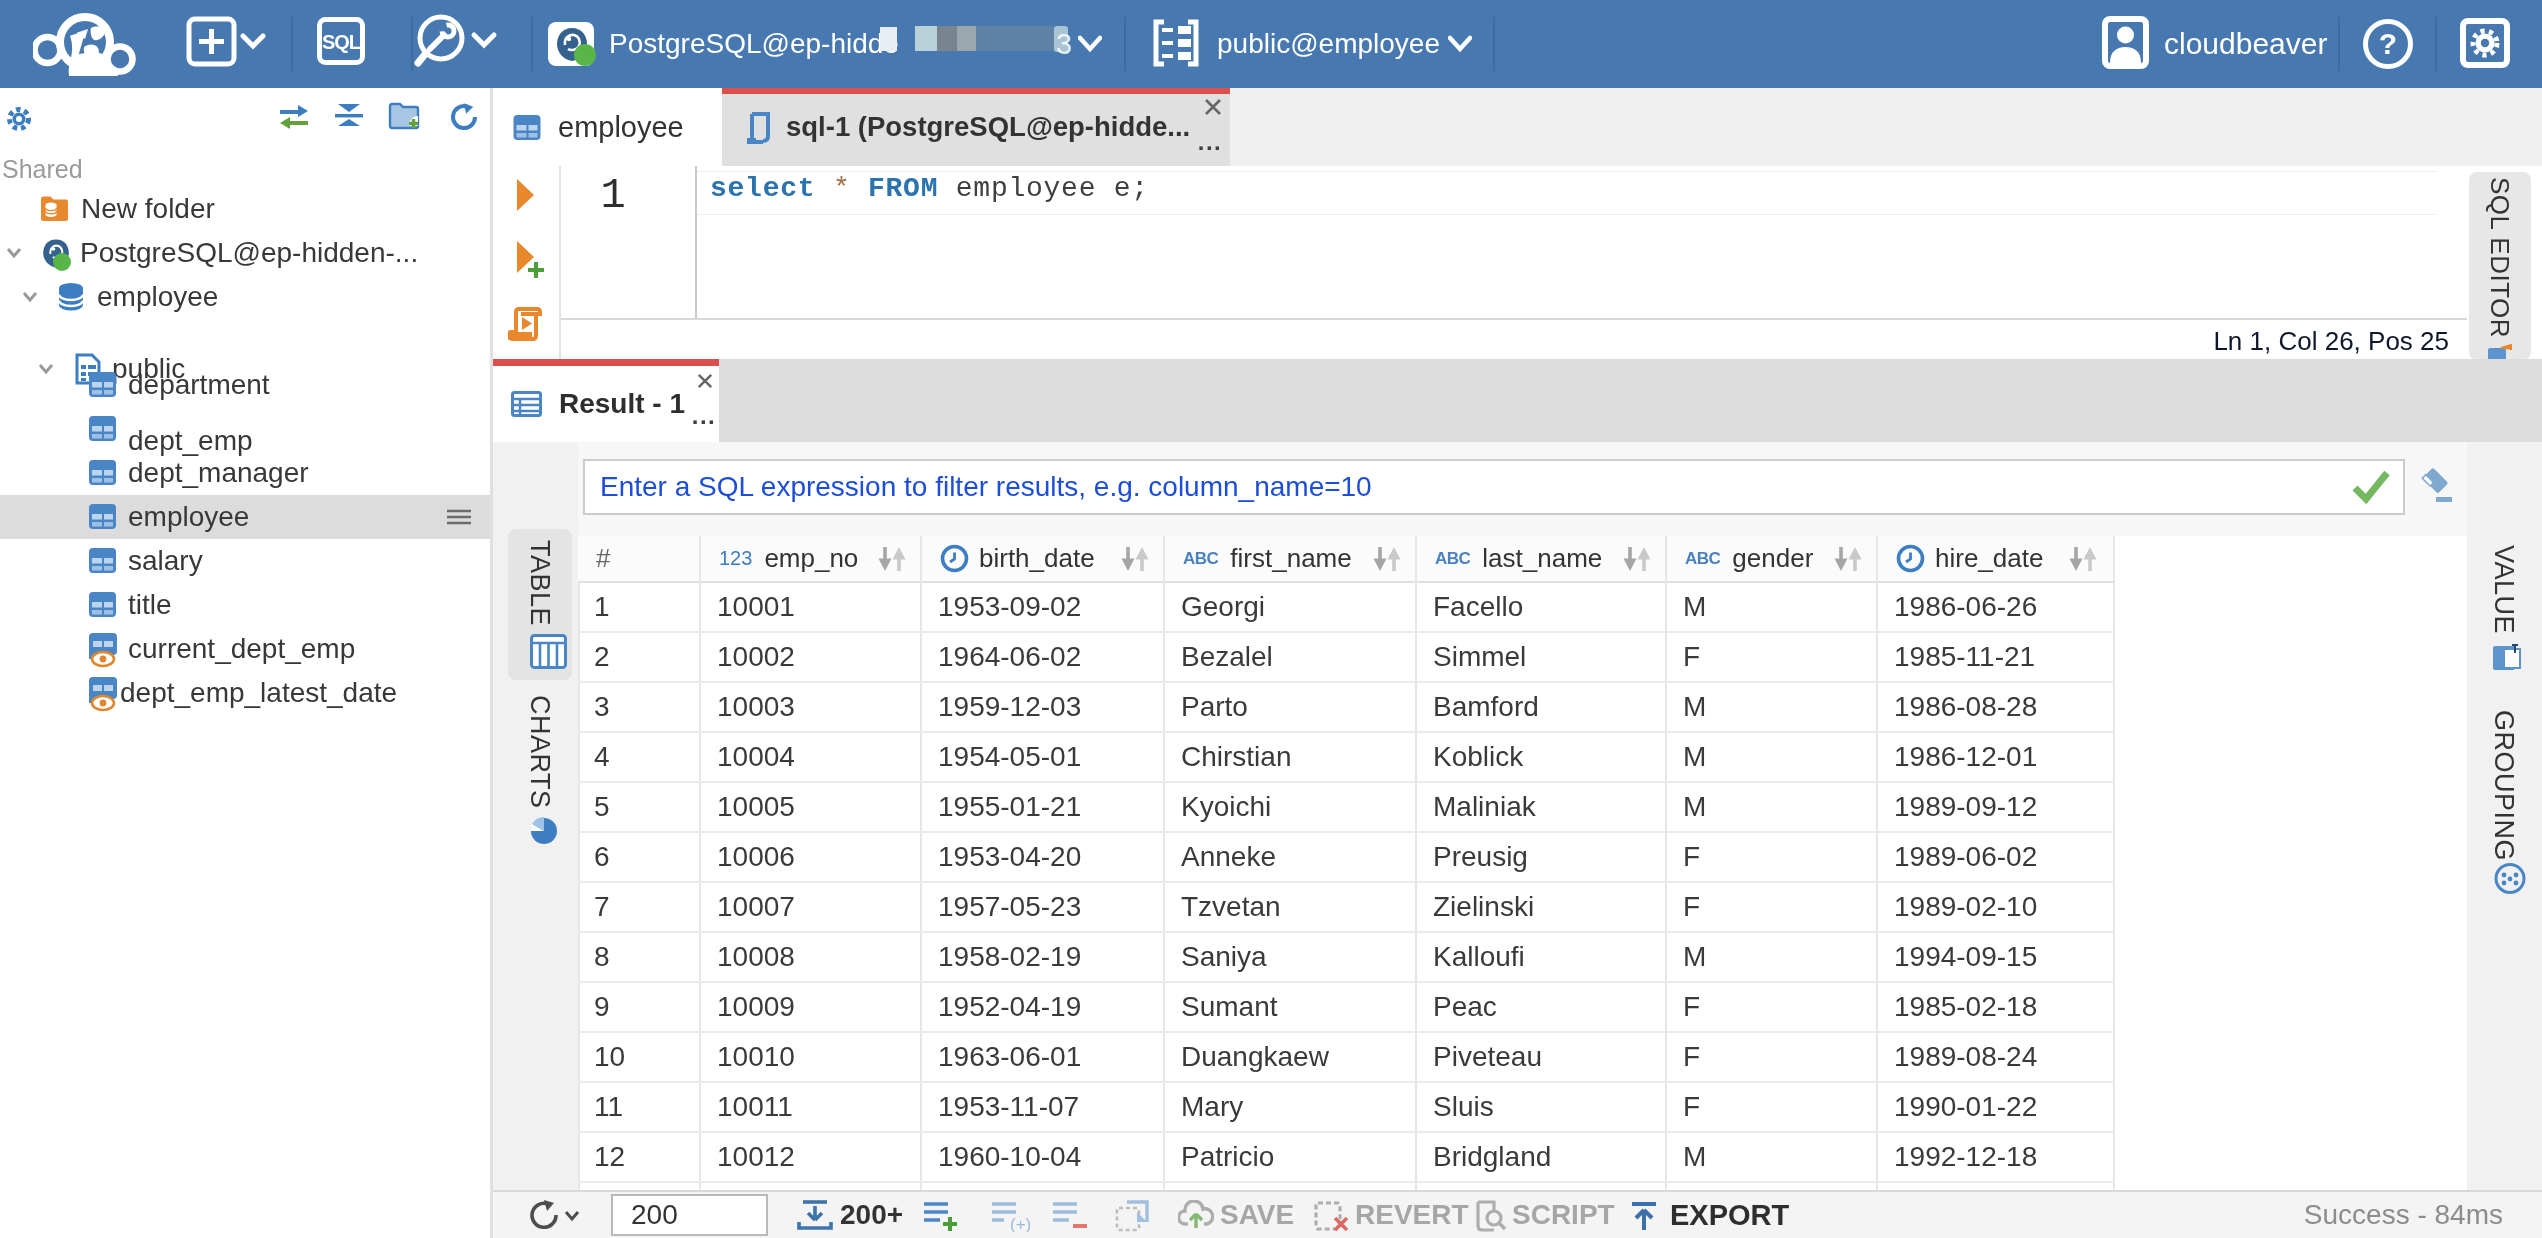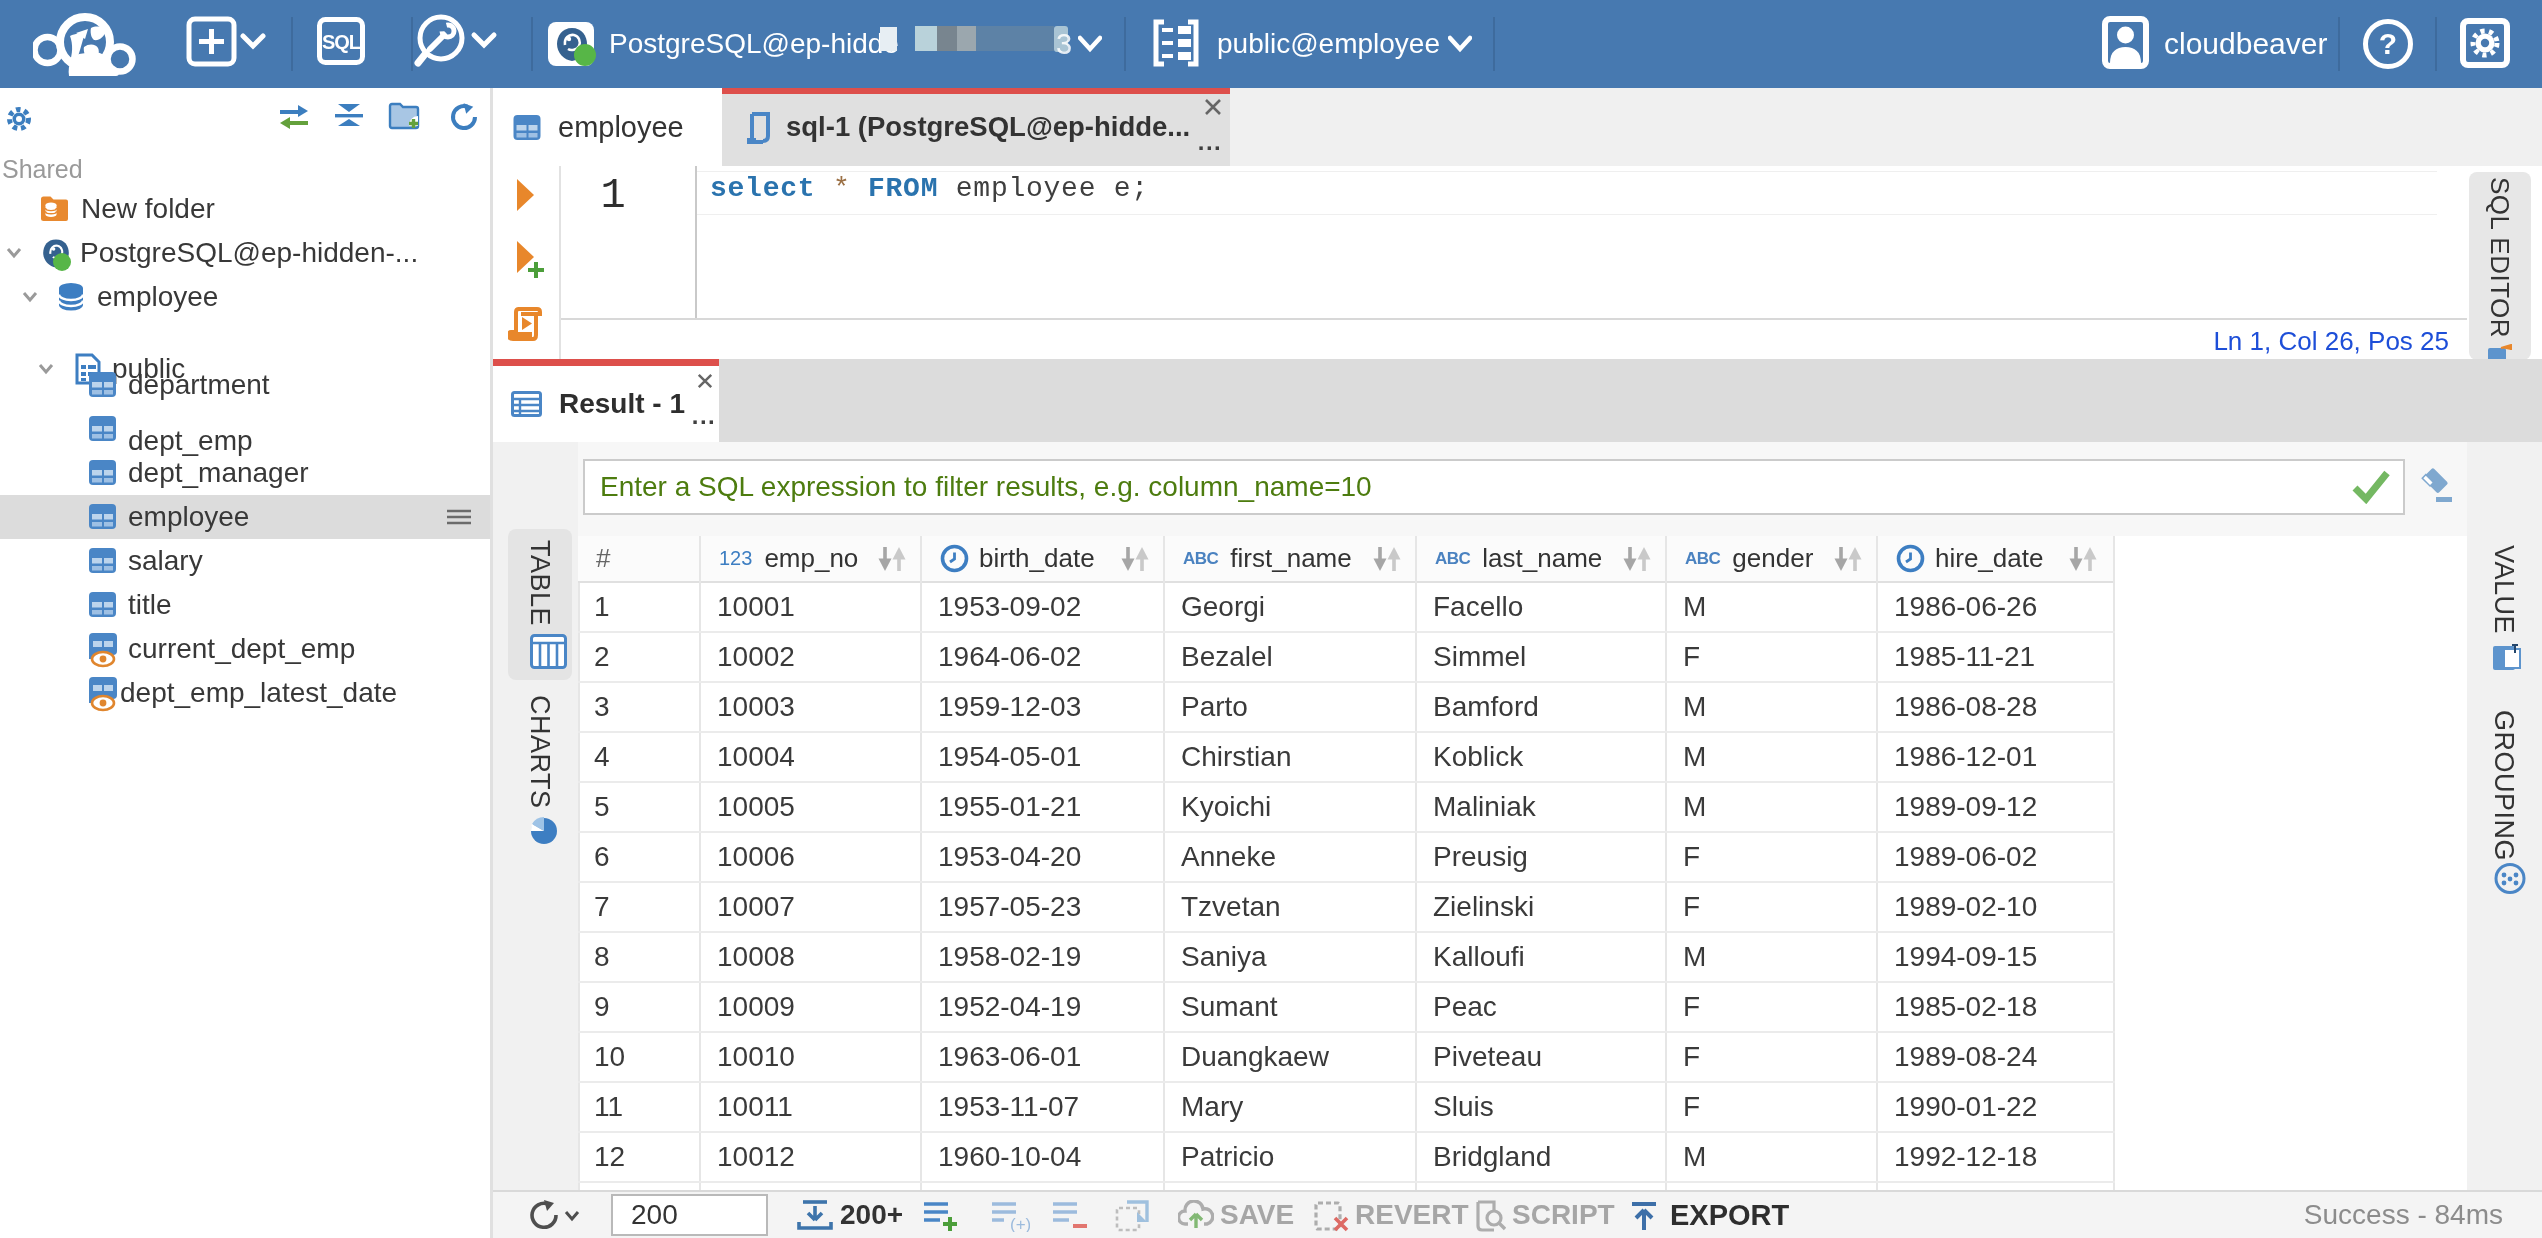--- a/index.html
+++ b/index.html
@@ -352,21 +352,21 @@
 
   <div class="abs mono" style="left:90px;top:6px;width:60px;text-align:center;font-size:42px;color:#2e2e2e;">1</div>
   <div class="abs" style="left:202px;top:0;width:2px;height:152px;background:#c9c9c9;"></div>
 
   <div class="abs" style="left:204px;top:5px;width:1740px;height:1px;background:#efefef;"></div>
   <div class="abs" style="left:204px;top:48px;width:1740px;height:1px;background:#efefef;"></div>
 
   <div class="abs mono" style="left:217px;top:7px;font-size:28px;letter-spacing:0.75px;white-space:pre;color:#3f3f3f;"><b style="color:#2a73ae;">select</b> <span style="color:#9b7045;">*</span> <b style="color:#2a73ae;">FROM</b> employee e;</div>
 
   <div class="abs" style="left:68px;top:152px;width:1906px;height:41px;background:#fff;border-top:2px solid #d8d8d8;"></div>
-  <div class="abs" style="left:1600px;top:160px;width:356px;text-align:right;font-size:26px;color:#1d4ed8;">Ln 1, Col 26, Pos 25</div>
+  <div class="abs" style="left:1600px;top:160px;width:356px;text-align:right;font-size:26px;color:#0f172a;">Ln 1, Col 26, Pos 25</div>
 </div>
 
 <div class="abs" style="left:2469px;top:172px;width:62px;height:188px;background:#e7e7e7;border-radius:8px;"></div>
 <div class="abs vtext" style="left:2469px;top:172px;width:62px;height:172px;font-size:26px;color:#333;letter-spacing:0.5px;text-align:center;line-height:62px;">SQL EDITOR</div>
 <svg class="abs" style="left:2487px;top:344px;" width="26" height="19" viewBox="0 0 26 19">
   <rect x="1" y="4" width="18" height="15" rx="2" fill="#5d94cd"></rect>
   <path d="M14 4 L24 1 V6" fill="#e8872b" stroke="#e8872b" stroke-width="2"></path>
 </svg>
 
 <div class="abs" style="left:493px;top:359px;width:2049px;height:83px;background:#dcdcdc;">
@@ -411,21 +411,21 @@
   <svg class="abs" style="left:2001px;top:420px;" width="32" height="33" viewBox="0 0 32 33">
     <circle cx="16" cy="16.5" r="14" fill="none" stroke="#4a86c6" stroke-width="3"></circle>
     <circle cx="10" cy="13" r="2.4" fill="#4a86c6"></circle>
       <circle cx="22" cy="13" r="2.4" fill="#4a86c6"></circle>
     <circle cx="10" cy="21" r="2.4" fill="#4a86c6"></circle>
       <circle cx="22" cy="21" r="2.4" fill="#4a86c6"></circle>
     <circle cx="16" cy="17" r="2.4" fill="#4a86c6"></circle>
   </svg>
 
   <div class="abs" style="left:90px;top:17px;width:1822px;height:56px;background:#fff;border:2px solid #cbcbcb;"></div>
-  <div class="abs" style="left:107px;top:17px;height:56px;line-height:56px;font-size:28px;color:#4d7c0f;">Enter a SQL expression to filter results, e.g. column_name=10</div>
+  <div class="abs" style="left:107px;top:17px;height:56px;line-height:56px;font-size:28px;color:#1d4ed8;">Enter a SQL expression to filter results, e.g. column_name=10</div>
   <svg class="abs" style="left:1859px;top:26px;" width="38" height="36" viewBox="0 0 38 36">
     <path d="M3 20 L14 31 L35 5" fill="none" stroke="#74b862" stroke-width="7"></path>
   </svg>
   <svg class="abs" style="left:1925px;top:25px;" width="34" height="36" viewBox="0 0 34 36">
     <g transform="rotate(45 17 14)">
       <rect x="6" y="6" width="22" height="15" rx="2" fill="#7fa8cf"></rect>
       <rect x="6" y="16" width="11" height="5" fill="#fff" stroke="#7fa8cf" stroke-width="1.5"></rect>
     </g>
     <rect x="18" y="30" width="16" height="5" fill="#7fa8cf"></rect>
   </svg>

